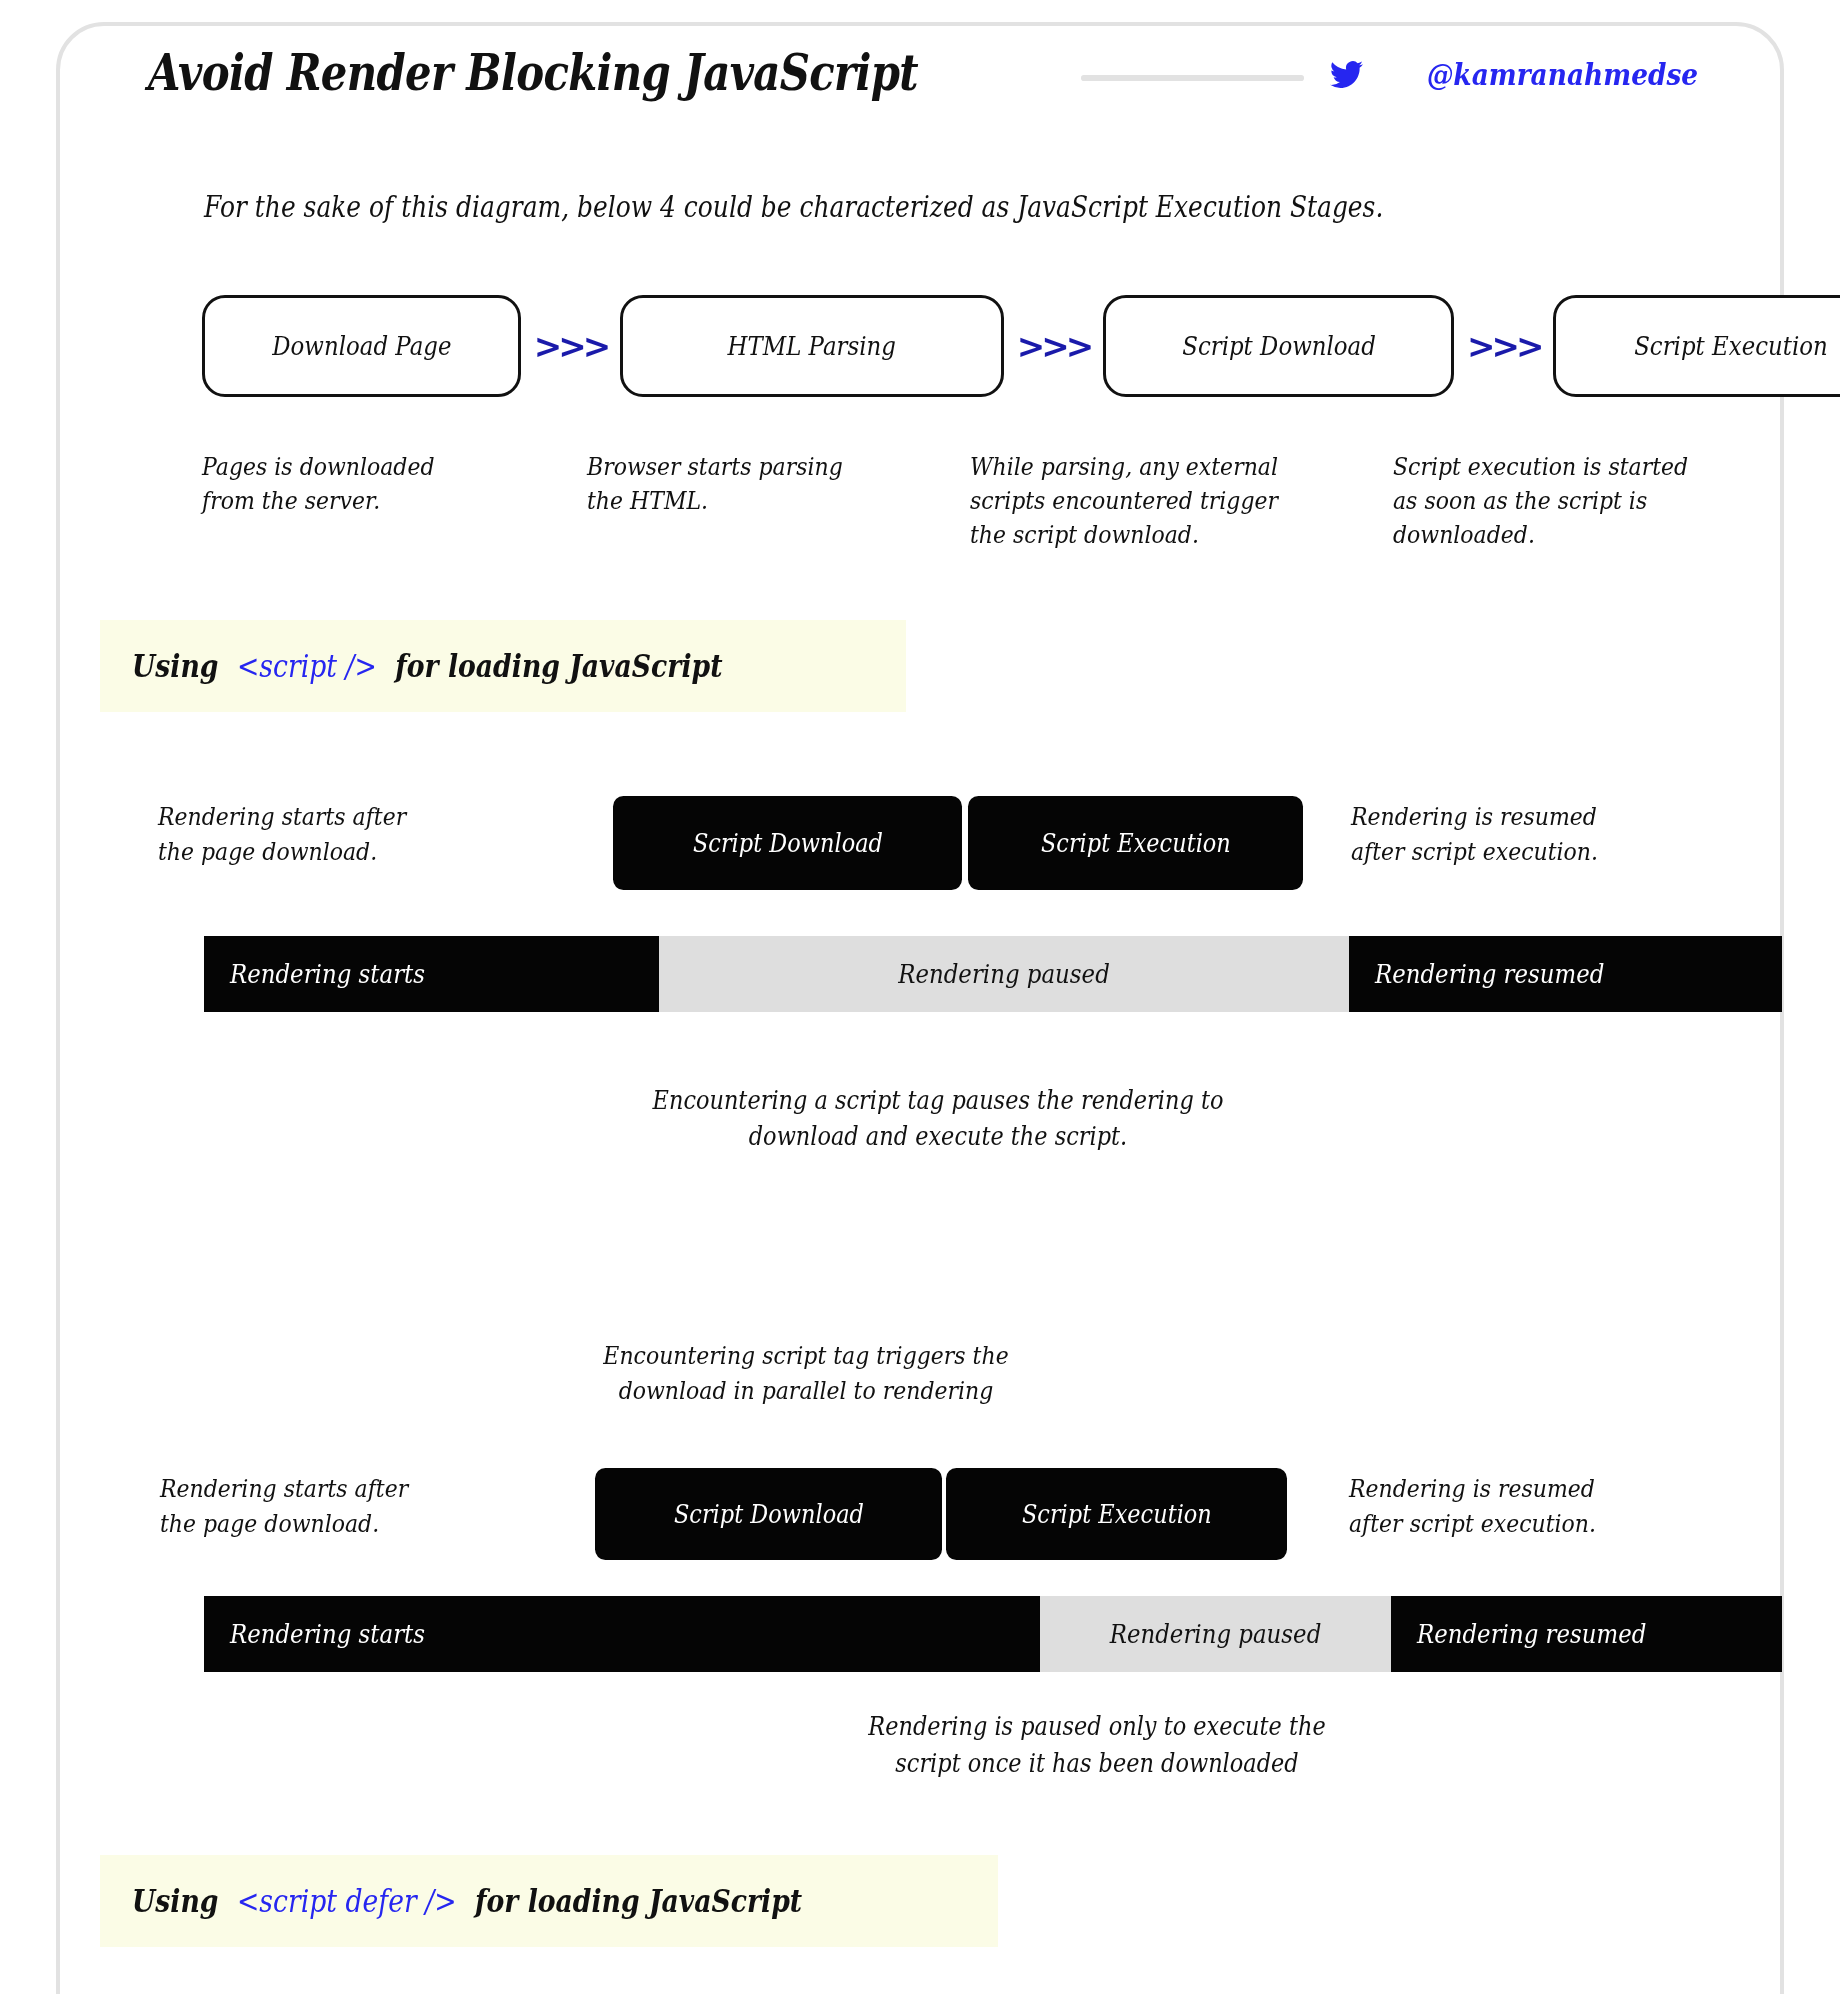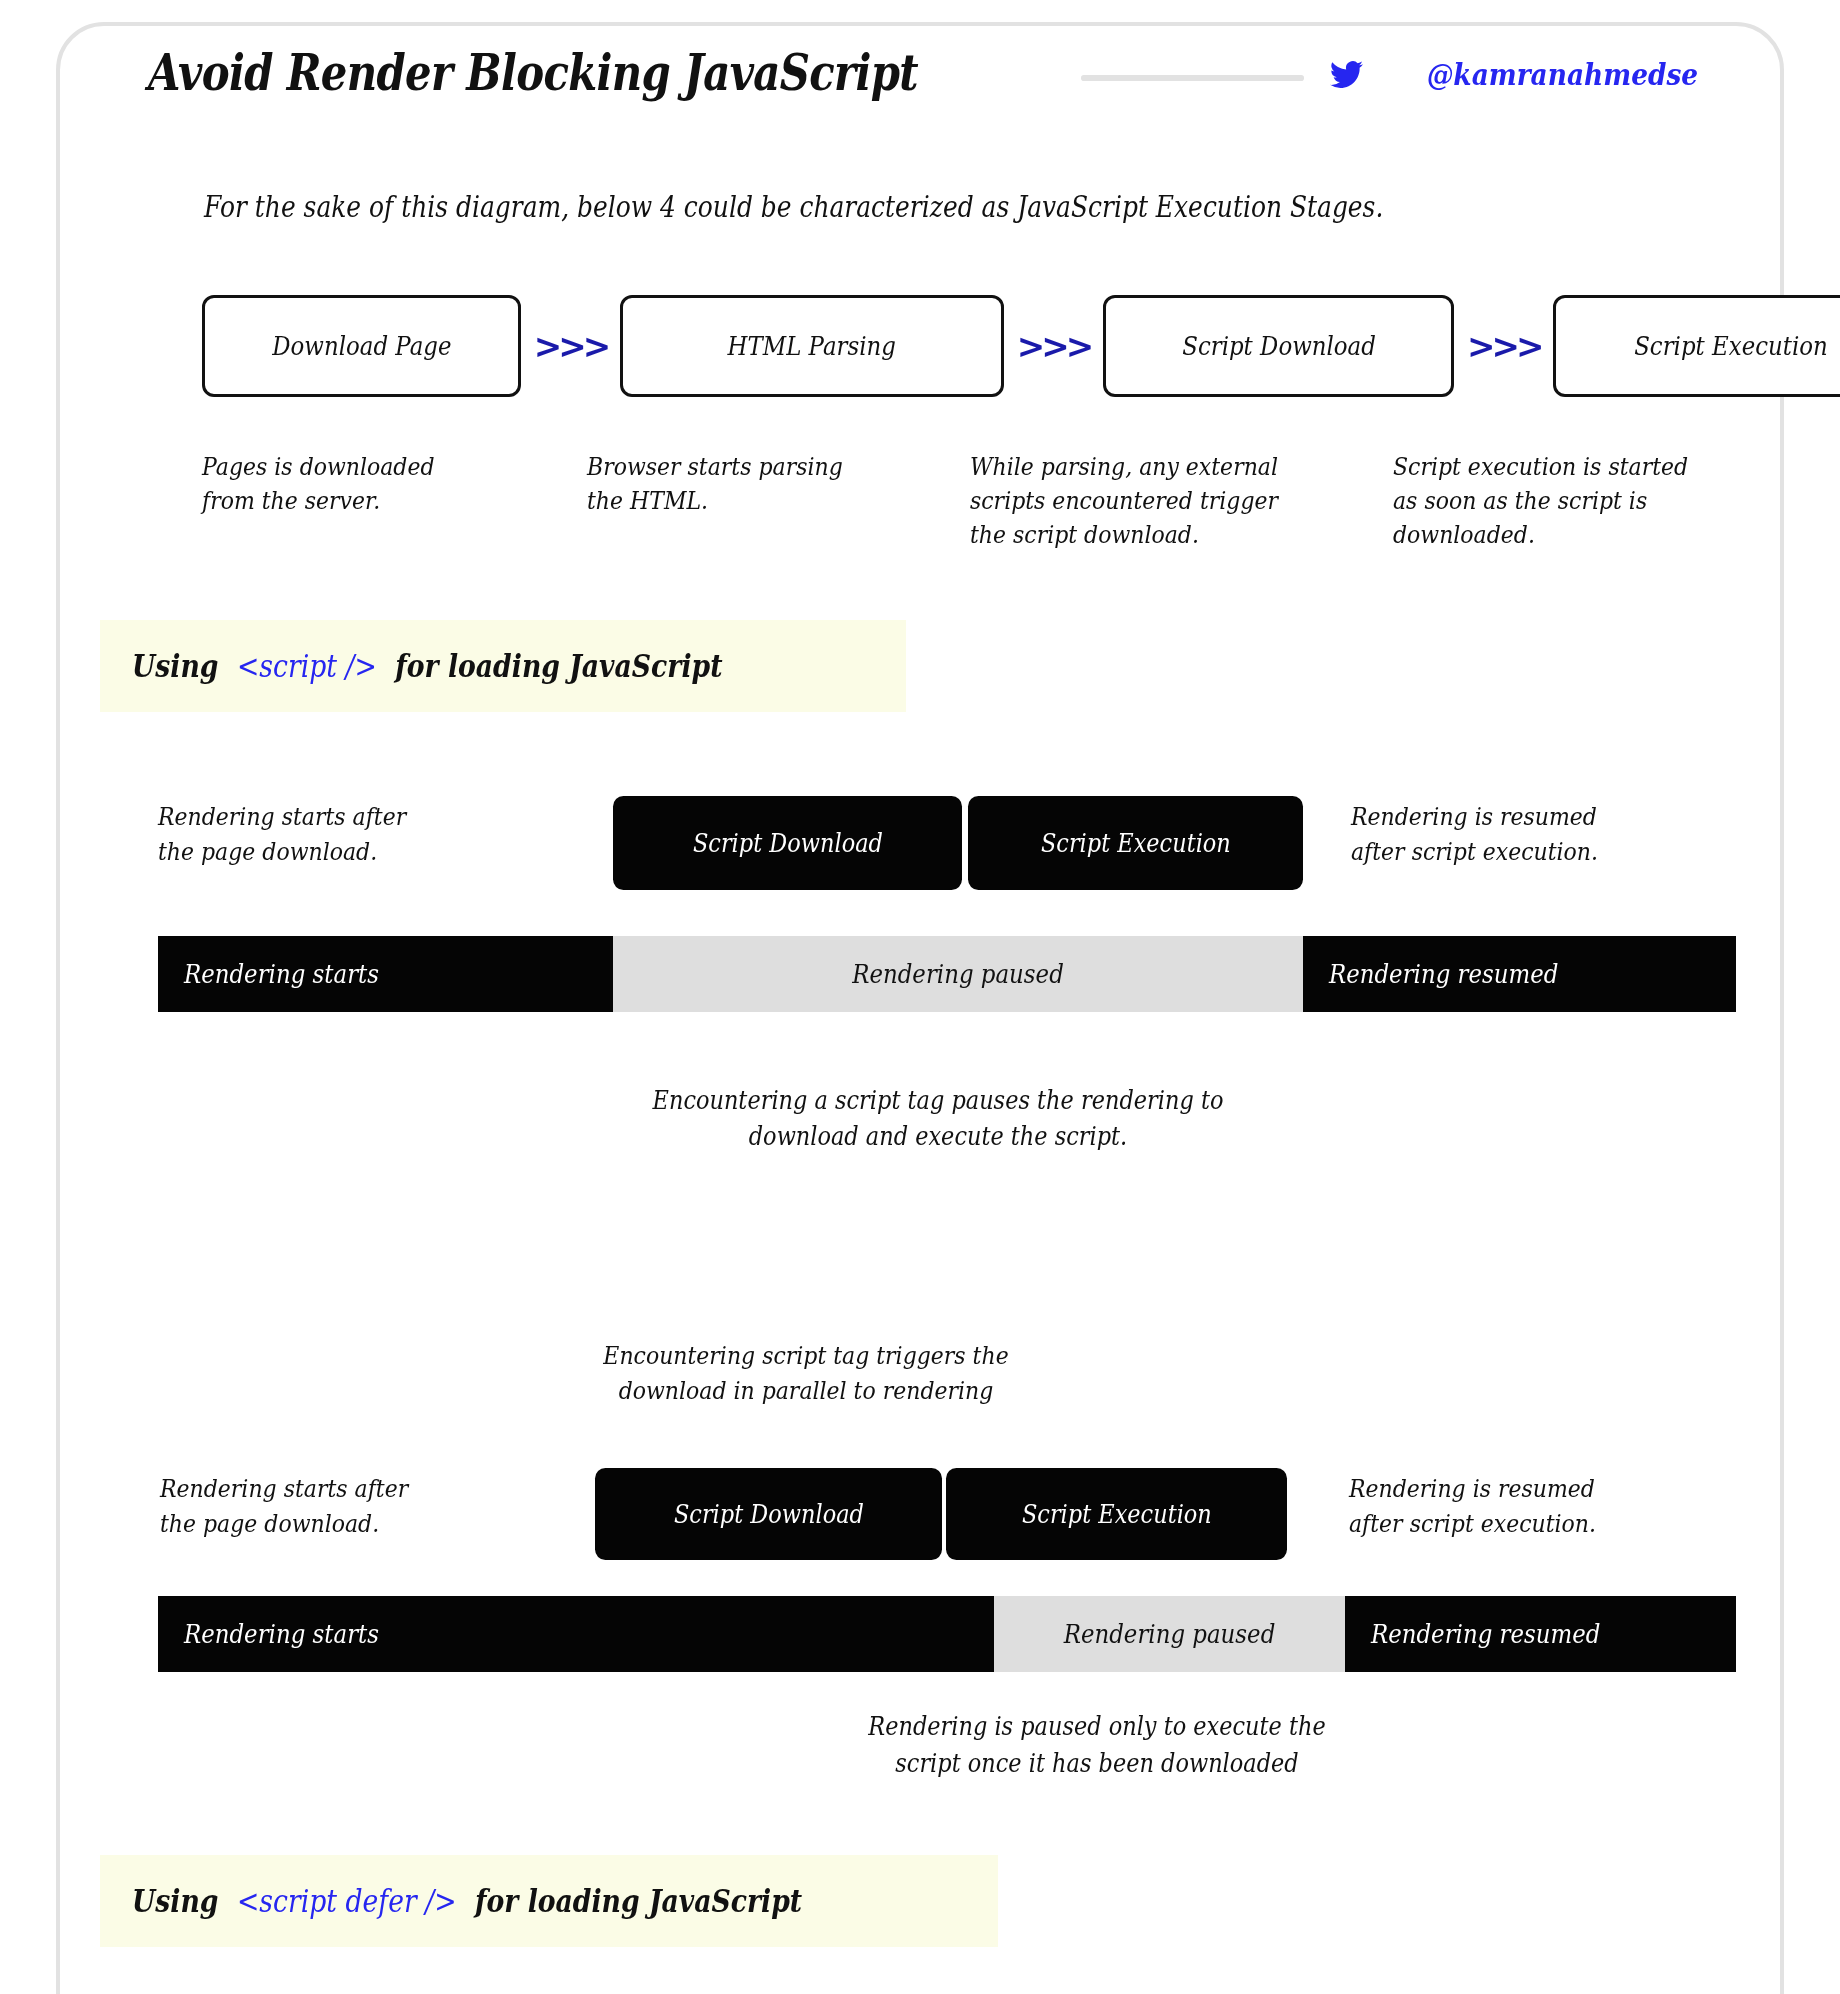--- a/index.html
+++ b/index.html
@@ -96,21 +96,21 @@
     left: 142px;
     top: 268px;
     width: 1556px;
     height: 104px;
     display: flex;
     align-items: center;
   }
   .stage-box {
     height: 102px;
     border: 3.6px solid #111111;
-    border-radius: 12px;
+    border-radius: 23px;
     display: flex;
     align-items: center;
     justify-content: center;
     background: #ffffff;
     flex: 0 0 auto;
   }
   .stage-box .lbl {
     font-size: 26px;
     white-space: nowrap;
     transform: scaleX(0.88);
@@ -184,20 +184,21 @@
     white-space: nowrap;
     transform: scaleX(0.88);
   }
 
   
   .seg {
     position: absolute;
     height: 76px;
     display: flex;
     align-items: center;
+    margin-left: 46px;
   }
   .seg.dark  { background: #050505; }
   .seg.light { background: #dedede; }
   .seg .lbl {
     font-family: "DejaVu Serif", serif;
     font-style: italic;
     font-size: 26px;
     white-space: nowrap;
     transform: scaleX(0.88);
     width: 100%;

